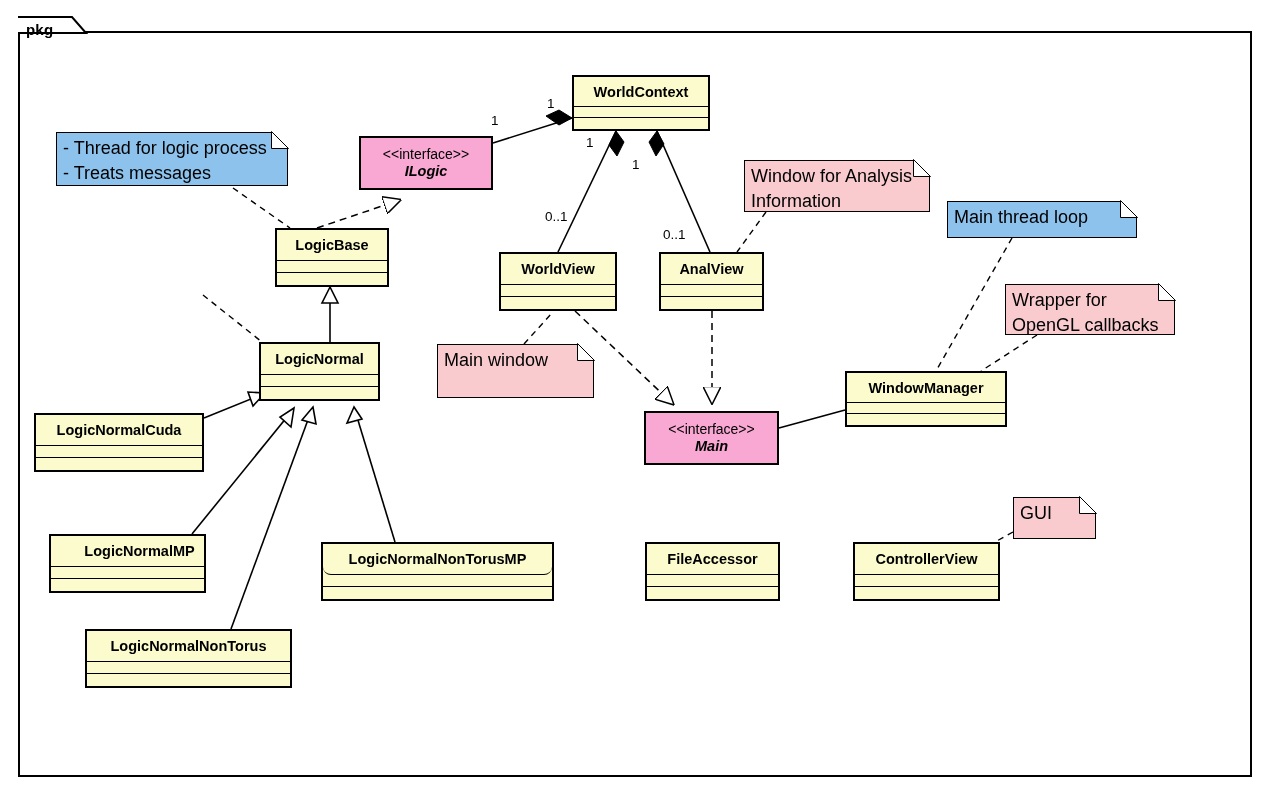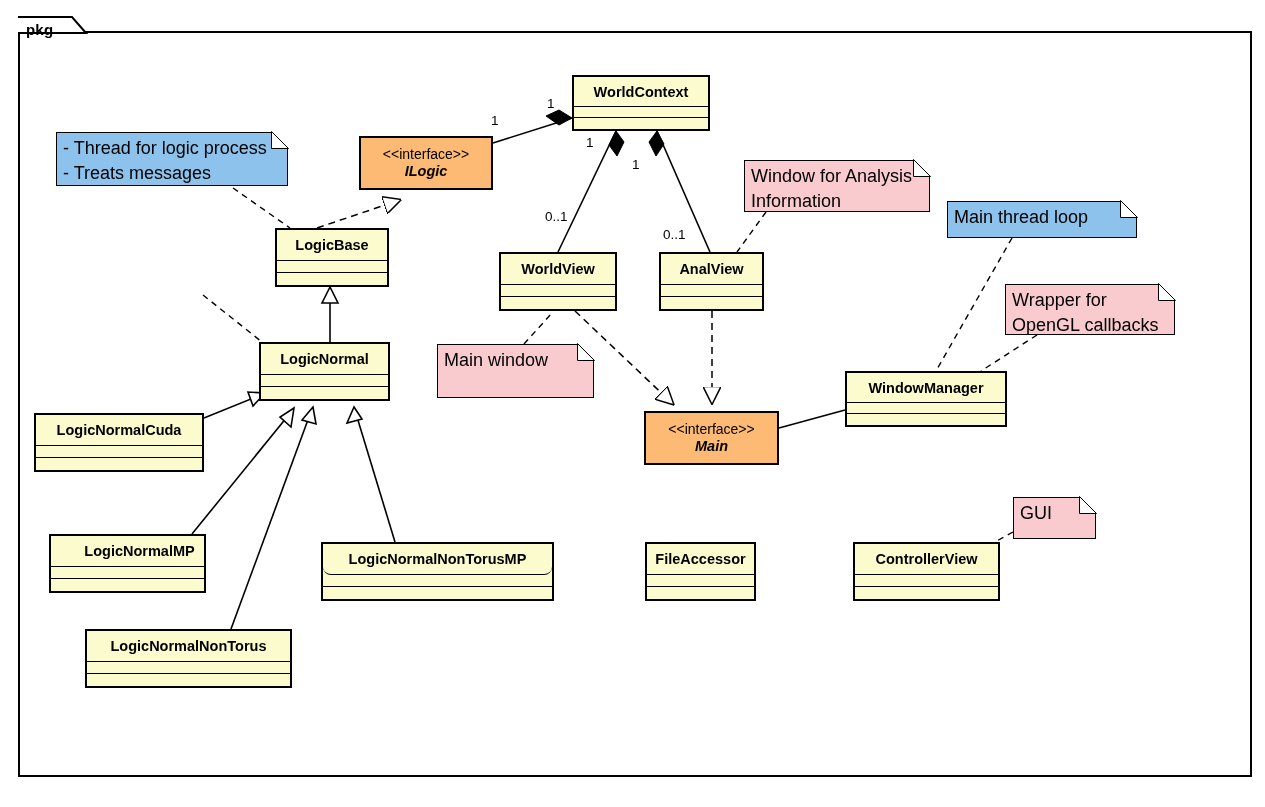--- a/index.html
+++ b/index.html
@@ -68,21 +68,21 @@
     border-bottom: 1px solid #000;
   }
   .cls .comp.last {
     border-bottom: none;
   }
   
   .iface {
     position: absolute;
     box-sizing: border-box;
     border: 2px solid #000;
-    background: #fdba74;
+    background: #f9a8d4;
     display: flex;
     flex-direction: column;
     align-items: center;
     justify-content: center;
     line-height: 1.22;
   }
   .iface .stereo {
     font-size: 14px;
     font-weight: normal;
     color: #000;
@@ -262,21 +262,21 @@
     <div class="comp" style="height:11px;"></div>
     <div class="comp last" style="height:11px;"></div>
   </div>
 
   <div class="cls" style="left:275px;top:228px;width:114px;height:59px;">
     <div class="name" style="height:31px;">LogicBase</div>
     <div class="comp" style="height:12px;"></div>
     <div class="comp last" style="height:12px;"></div>
   </div>
 
-  <div class="cls" style="left:259px;top:342px;width:131px;height:59px;text-align:right;">
+  <div class="cls" style="left:259px;top:342px;width:121px;height:59px;text-align:right;">
     <div class="name" style="height:31px;">LogicNormal</div>
     <div class="comp" style="height:12px;"></div>
     <div class="comp last" style="height:12px;"></div>
   </div>
 
   <div class="cls" style="left:34px;top:413px;width:170px;height:59px;">
     <div class="name" style="height:31px;">LogicNormalCuda</div>
     <div class="comp" style="height:12px;"></div>
     <div class="comp last" style="height:12px;"></div>
   </div>
@@ -310,21 +310,21 @@
     <div class="comp" style="height:12px;"></div>
     <div class="comp last" style="height:12px;"></div>
   </div>
 
   <div class="cls" style="left:845px;top:371px;width:162px;height:56px;">
     <div class="name" style="height:30px;">WindowManager</div>
     <div class="comp" style="height:11px;"></div>
     <div class="comp last" style="height:11px;"></div>
   </div>
 
-  <div class="cls" style="left:645px;top:542px;width:111px;height:59px;">
+  <div class="cls" style="left:645px;top:542px;width:135px;height:59px;">
     <div class="name" style="height:31px;">FileAccessor</div>
     <div class="comp" style="height:12px;"></div>
     <div class="comp last" style="height:12px;"></div>
   </div>
 
   <div class="cls" style="left:853px;top:542px;width:147px;height:59px;">
     <div class="name" style="height:31px;">ControllerView</div>
     <div class="comp" style="height:12px;"></div>
     <div class="comp last" style="height:12px;"></div>
   </div>

